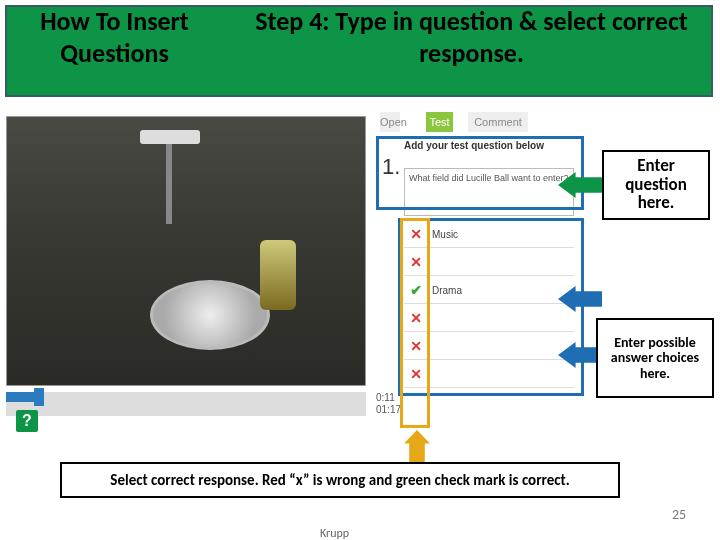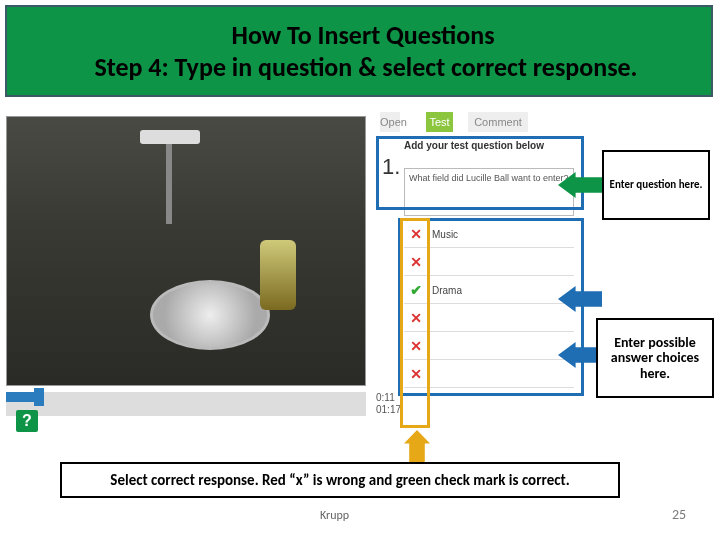--- a/index.html
+++ b/index.html
@@ -8,21 +8,21 @@
     height: 540px;
     font-family: "Calibri", "Segoe UI", sans-serif;
     position: relative;
     background: #fff;
     overflow: hidden;
   }
   
   
   .R{position:absolute}
   #hdr{left:5px;top:5px;width:708px;height:92px;background:#0e9447;border:2px solid #3a5a68}
-  #hdr-txt{left:9px;top:5px;width:708px;height:92px;display:flex;flex-direction:column;justify-content:center}
+  #hdr-txt{left:0;top:5px;width:708px;height:92px;display:flex;flex-direction:row;justify-content:center}
   #hl1{font:700 26px Calibri;text-align:center;color:#000}
   #hl2{font:700 26px Calibri;text-align:center;color:#000;padding-left:6px}
   
   #vid{left:6px;top:116px;width:360px;height:270px;background:linear-gradient(180deg,#4a4a44 0%,#3a3a34 40%,#2a2a26 100%);border:1px solid #999}
   #vid-txt{left:14px;top:210px;color:#fff;font:700 34px Arial;line-height:0.95;text-shadow:0 0 2px #000}
   
   .lamp{left:140px;top:130px;width:60px;height:14px;background:#ddd;border-radius:3px}
   .stand{left:166px;top:144px;width:6px;height:80px;background:#888}
   .drum{left:150px;top:280px;width:120px;height:70px;border:3px solid #bbb;border-radius:50%;background:radial-gradient(circle,#eee 0%,#aaa 70%)}
   .spot{left:260px;top:240px;width:36px;height:70px;background:linear-gradient(180deg,#cfc97a,#7a6a20);border-radius:6px}
@@ -52,33 +52,33 @@
   .mk{left:408px;width:16px;height:16px;font:700 14px Arial;text-align:center;line-height:16px;border-radius:2px}
   .mx{color:#d33}
   .mc{color:#3a3}
   #m1{top:226px}#m2{top:254px}#m3{top:282px}#m4{top:310px}#m5{top:338px}#m6{top:366px}
 
   #anshl{left:398px;top:218px;width:186px;height:178px;border:3px solid #1f6db3;background:transparent}
   #mkhl{left:400px;top:218px;width:30px;height:210px;border:3px solid #e6a817;background:transparent}
 
   
   .call{background:#fff;border:2px solid #000;font-weight:700;text-align:center;display:flex;align-items:center;justify-content:center;padding:4px}
-  #c1{left:602px;top:150px;width:108px;height:70px;font-size:11px;line-height:1.1}
+  #c1{left:602px;top:150px;width:108px;height:70px;font-size:17px;line-height:1.1}
   #c2{left:596px;top:318px;width:118px;height:80px;font-size:14px;line-height:1.1}
   #ar1{left:560px;top:176px;width:40px;height:22px;background:#0e9447;clip-path:polygon(100% 0,100% 100%,40% 100%,40% 140%,0 50%,40% -40%,40% 0)}
   #ar1{left:558px;top:172px;width:44px;height:26px;background:#0e9447;clip-path:polygon(100% 20%,40% 20%,40% 0,0 50%,40% 100%,40% 80%,100% 80%)}
   #ar2{left:558px;top:286px;width:44px;height:26px;background:#1f6db3;clip-path:polygon(100% 20%,40% 20%,40% 0,0 50%,40% 100%,40% 80%,100% 80%)}
   #ar3{left:558px;top:342px;width:44px;height:26px;background:#1f6db3;clip-path:polygon(100% 20%,40% 20%,40% 0,0 50%,40% 100%,40% 80%,100% 80%)}
   
   #ar4{left:404px;top:430px;width:26px;height:34px;background:#e6a817;clip-path:polygon(20% 100%,20% 40%,0 40%,50% 0,100% 40%,80% 40%,80% 100%)}
 
   
   #c3{left:60px;top:462px;width:560px;height:36px;font-size:15px;border:2px solid #000;background:#fff;font-weight:700;text-align:center;line-height:32px}
 
-  #footer-name{left:320px;top:508px;font:12px Calibri;color:#666}
+  #footer-name{left:320px;top:526px;font:12px Calibri;color:#666}
   #footer-num{left:672px;top:506px;font:14px Calibri;color:#7a7a7a}
 </style>
 </head>
 <body>
 
 <div id="hdr" class="R"></div>
 <div id="hdr-txt" class="R">
   <div id="hl1">How To Insert Questions</div>
   <div id="hl2">Step 4: Type in question &amp; select correct response.</div>
 </div>

